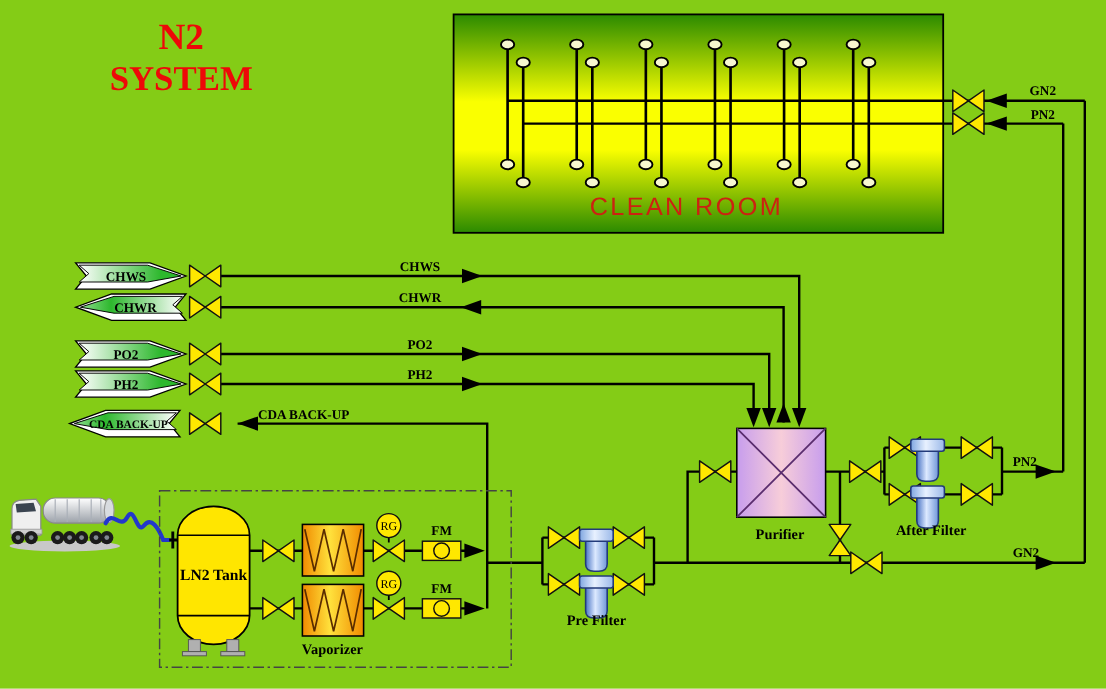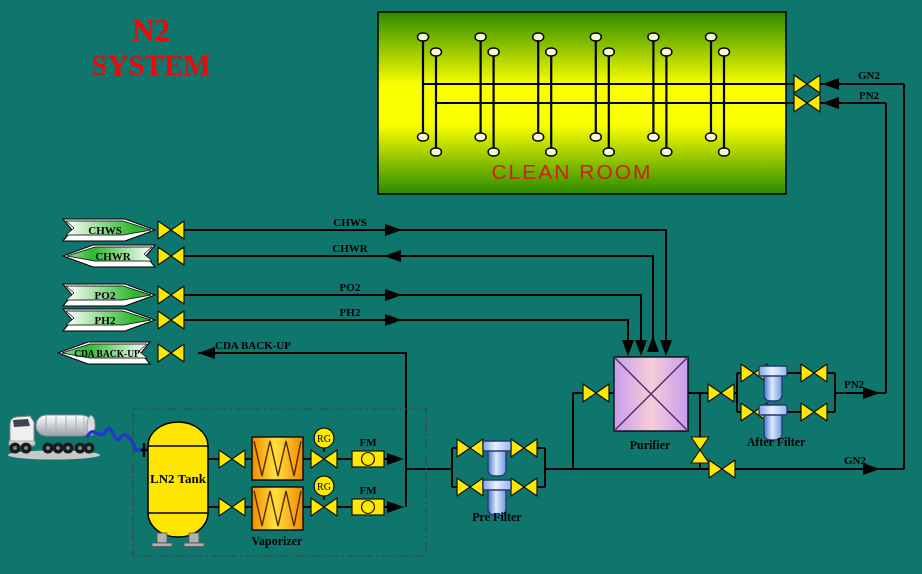--- a/index.html
+++ b/index.html
@@ -1,16 +1,16 @@
 <!DOCTYPE html>
 <html><head>
 <meta charset="utf-8">
 <style>
   html,body{margin:0;padding:0;background:#ffffff;}
-  .canvas{position:relative;width:922px;height:574px;background:#0f766e;overflow:hidden;
+  .canvas{position:relative;width:922px;height:574px;background:#84cc16;overflow:hidden;
           font-family:"Liberation Serif", serif;}
   svg{display:block;}
   text{font-family:"Liberation Serif", serif;}
   .lbl{font-weight:bold;fill:#000000;}
   .clean-label{font-family:"Liberation Sans", sans-serif;letter-spacing:2px;}
 </style>
 </head>
 <body>
 
 <div class="canvas">

